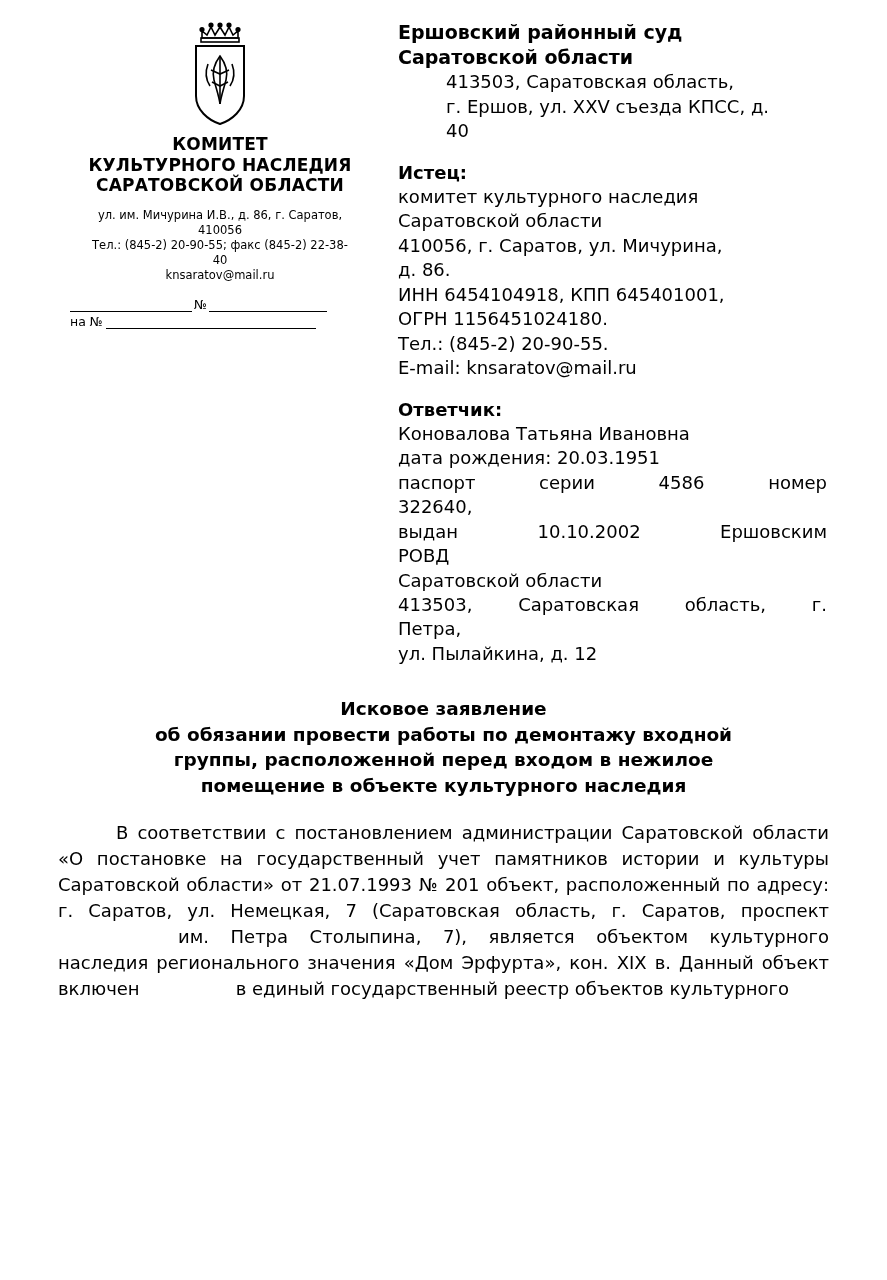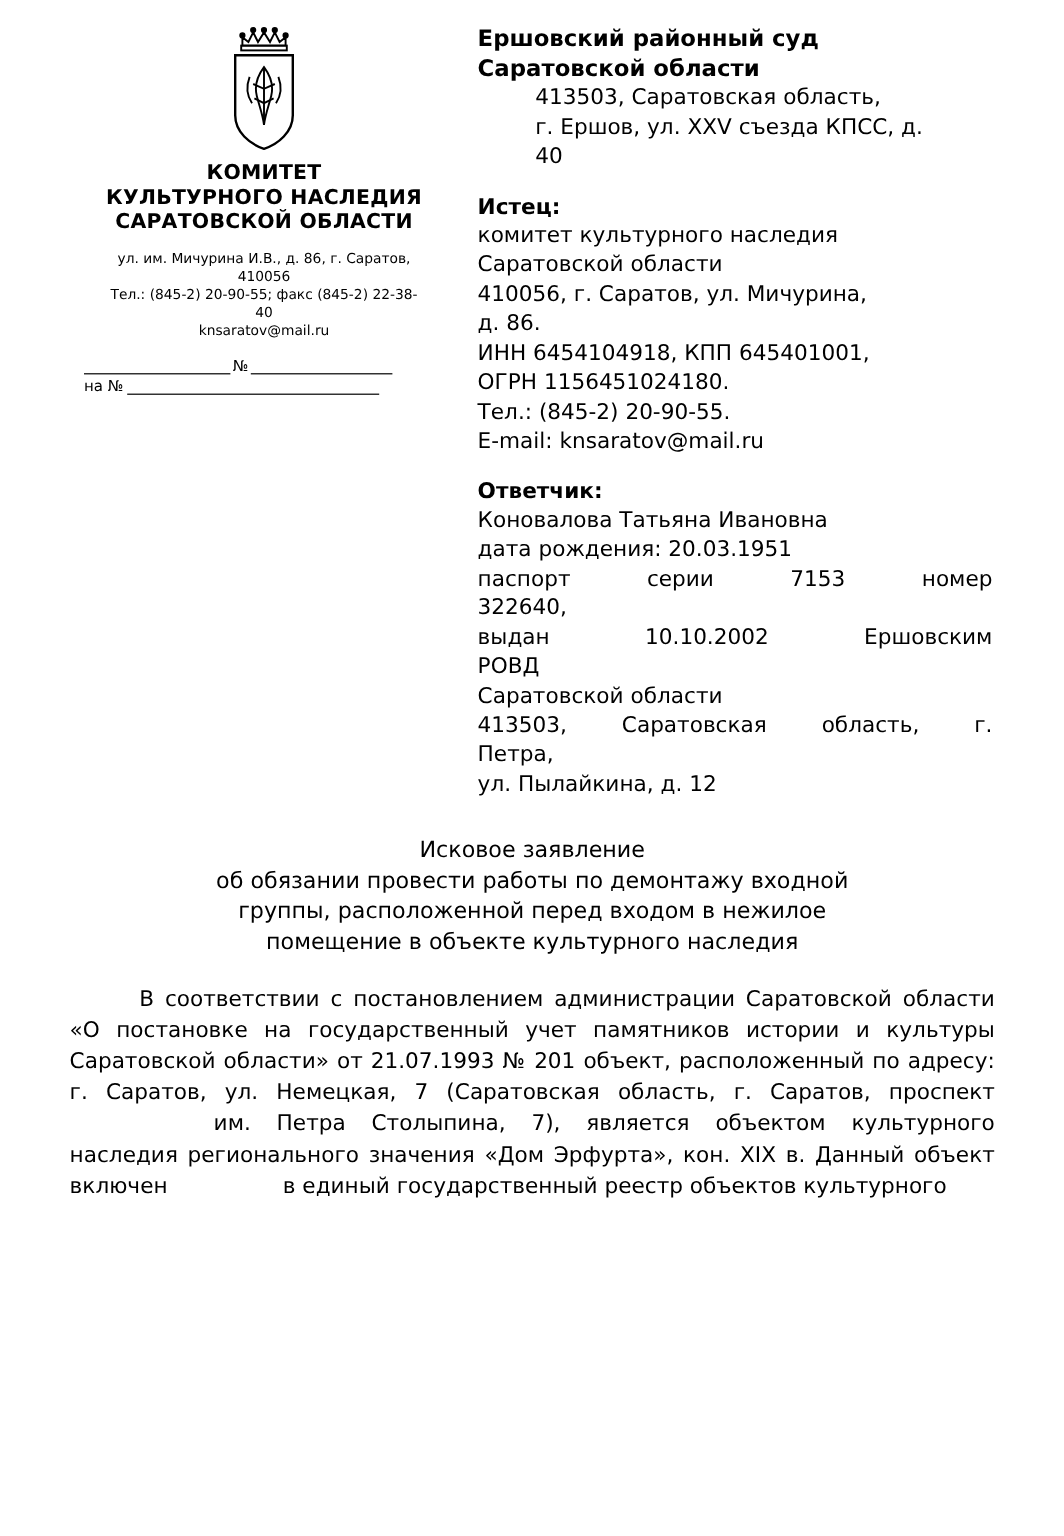--- a/index.html
+++ b/index.html
@@ -114,21 +114,21 @@
   }
   .party-line.justify {
     text-align: justify;
     text-align-last: justify;
   }
 
   
   .doc-title {
     margin: 30px 70px 0 70px;
     text-align: center;
-    font-weight: normal;
+    font-weight: bold;
     font-size: 18.5px;
     line-height: 1.38;
   }
 
   
   .body-text {
     margin: 22px 58px 0 58px;
     font-size: 18px;
     line-height: 1.44;
     text-align: justify;
@@ -213,21 +213,21 @@
       <div class="party-line">410056, г. Саратов, ул. Мичурина,</div>
       <div class="party-line">д. 86.</div>
       <div class="party-line">ИНН 6454104918, КПП 645401001,</div>
       <div class="party-line">ОГРН 1156451024180.</div>
       <div class="party-line">Тел.: (845-2) 20-90-55.</div>
       <div class="party-line">E-mail: knsaratov@mail.ru</div>
 
       <div class="party-label">Ответчик:</div>
       <div class="party-line">Коновалова Татьяна Ивановна</div>
       <div class="party-line">дата рождения: 20.03.1951</div>
-      <div class="party-line justify">паспорт серии 7153 номер</div>
+      <div class="party-line justify">паспорт серии 4586 номер</div>
       <div class="party-line">322640,</div>
       <div class="party-line justify">выдан 10.10.2002 Ершовским</div>
       <div class="party-line">РОВД</div>
       <div class="party-line">Саратовской области</div>
       <div class="party-line justify">413503, Саратовская область, г.</div>
       <div class="party-line">Петра,</div>
       <div class="party-line">ул. Пылайкина, д. 12</div>
     </div>
   </div>
 

